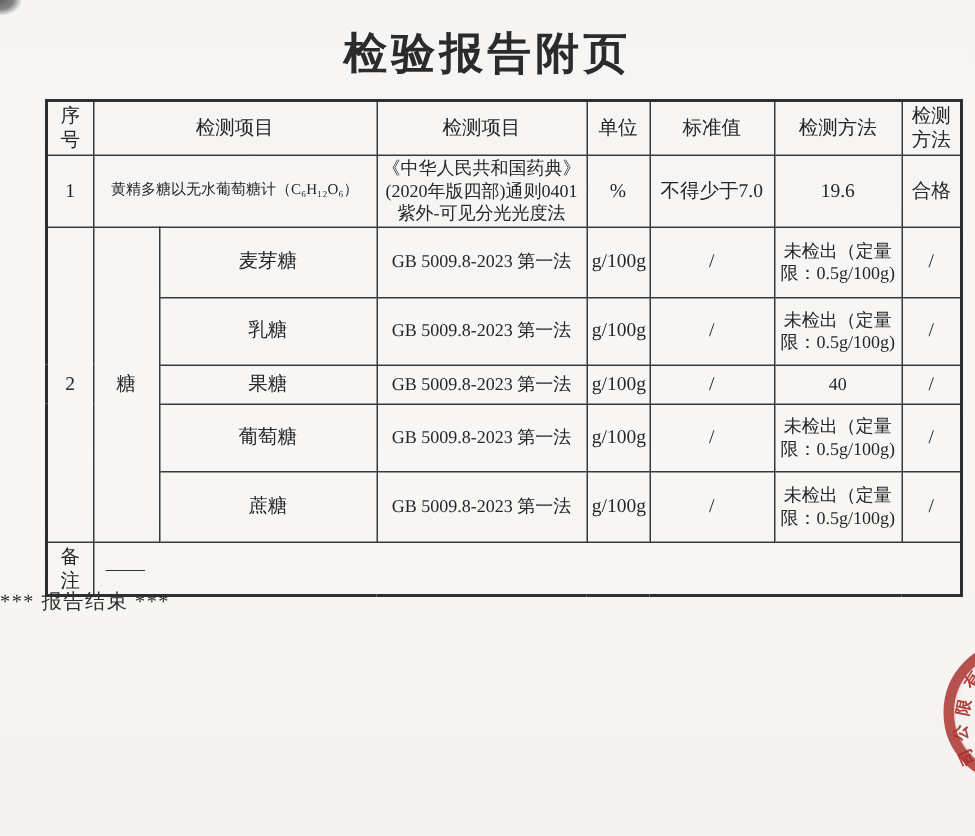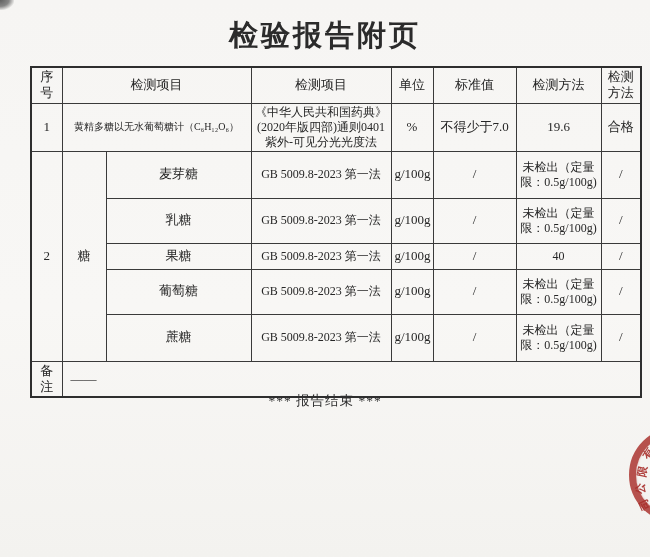--- a/index.html
+++ b/index.html
@@ -64,21 +64,21 @@
   }
   table.report { border: 2px solid #2e2e2e; }
   table.report th { font-size: 13px; }
   .cell-method { font-size: 12px; }
   .cell-result { font-size: 12px; }
   .cell-item-main { font-size: 10px; }
   .footer-end {
     position: absolute;
     top: 392px; left: 0;
     width: 100%;
-    text-align: center;
+    text-align: left;
     font-size: 13.5px;
     letter-spacing: 1px;
     color: #2e2e2e;
   }
   .seal {
     position: absolute;
     left: 629px; top: 427px;
     width: 96px; height: 96px;
     border-radius: 50%;
     border: 7px solid rgba(173, 58, 53, 0.88);

